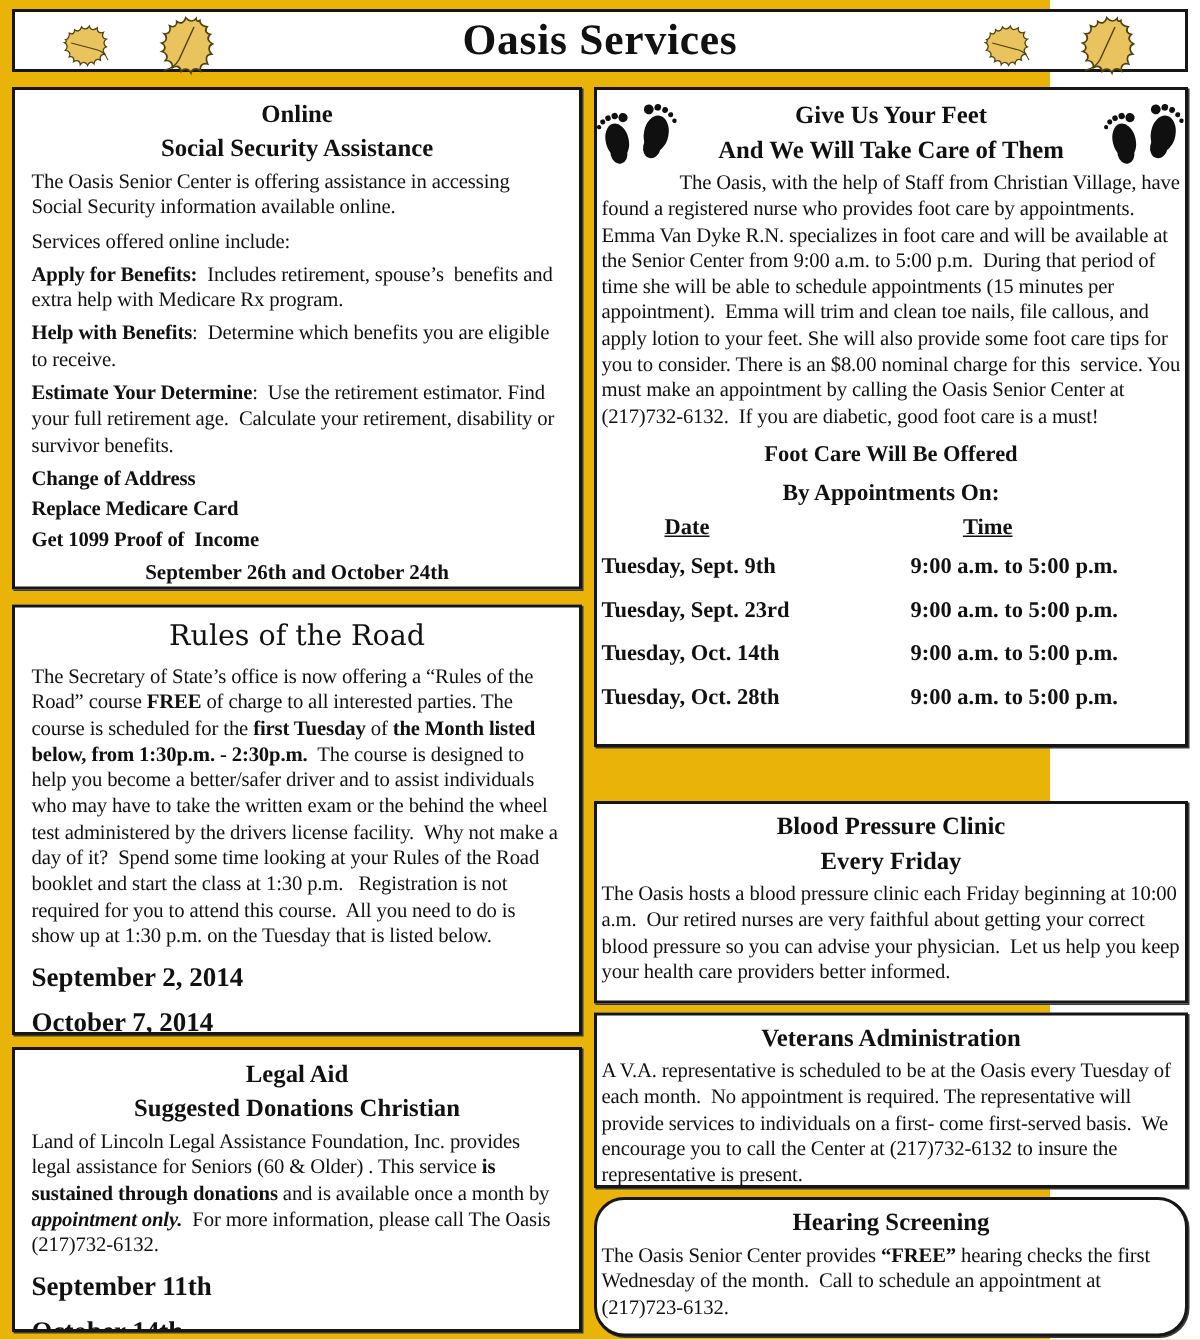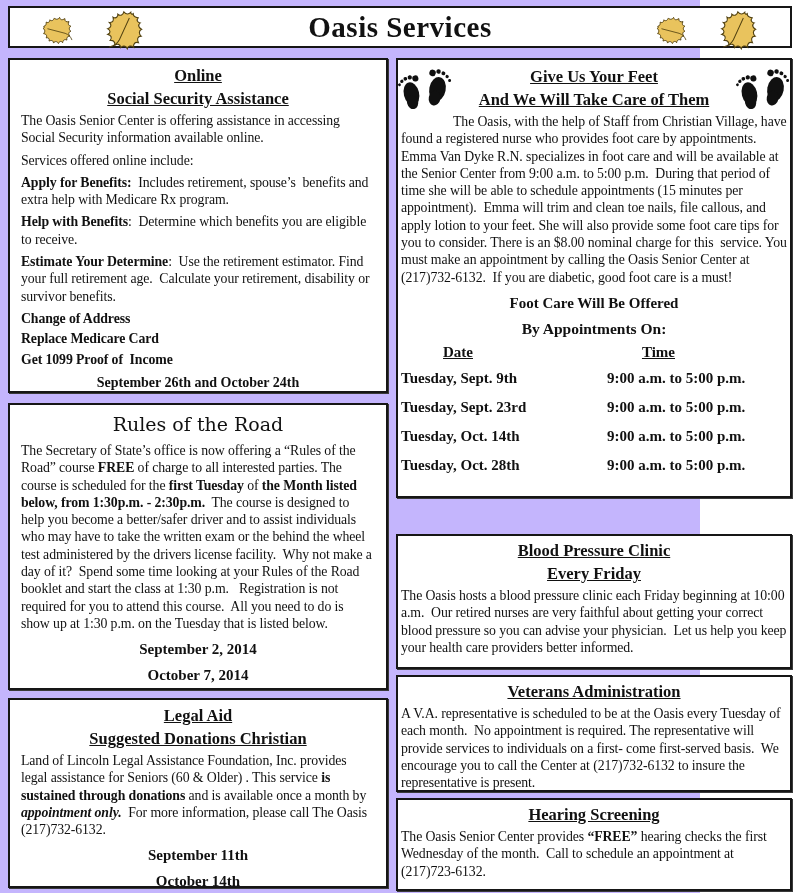--- a/index.html
+++ b/index.html
@@ -1,16 +1,16 @@
 <!DOCTYPE html>
 <html><head>
 <meta charset="utf-8">
 <style>
   html,body{margin:0;padding:0;background:#ffffff;}
-  .page{position:relative;width:700px;height:893px;background:#c4b5fd;
+  .page{position:relative;width:700px;height:893px;background:#eab308;
         font-family:"Liberation Serif", serif;color:#111;}
 
   
   .header-box{position:absolute;left:8px;top:6px;width:784px;height:42px;
               border:2px solid #161616;box-sizing:border-box;background:#fff;
               display:flex;align-items:center;justify-content:center;}
   .page-title{font-size:29px;font-weight:bold;margin:0;letter-spacing:0.5px;}
   .leaf-group{position:absolute;top:1px;display:flex;align-items:center;gap:14px;}
   .leaf-group.left{left:22px;}
   .leaf-group.right{right:26px;}
@@ -25,33 +25,33 @@
   .box{border:2px solid #161616;box-shadow:1px 1px 0 #3a3a3a;background:#fff;
        box-sizing:border-box;overflow:hidden;position:relative;}
   .col-left .box{width:380px;padding:4px 11px;}
   .col-right .box{width:396px;padding:3px 3px;}
   .box-online{height:335px;margin-bottom:10px;}
   .box-rules{height:287px;margin-bottom:8px;}
   .box-legal{height:190px;}
   .box-feet{height:440px;margin-bottom:7px;}
   .box-bp{height:135px;margin-bottom:6px;margin-top:36px;}
   .box-va{height:117px;margin-bottom:6px;}
-  .box-hearing{height:93px;}
-
-  .box-title{font-size:16.5px;font-weight:bold;text-align:center;margin:2px 0 3px;text-decoration:underline;}
+  .box-hearing{height:93px;border-radius:20px;}
+
+  .box-title{font-size:16.5px;font-weight:bold;text-align:center;margin:2px 0 3px;}
   .rules-title{font-family:"DejaVu Serif", serif;font-weight:normal;font-size:19px;
                text-align:center;margin:4px 0 7px;}
 
   .body-p{font-size:13.8px;line-height:17.3px;margin:0 0 5px;letter-spacing:-0.1px;
           white-space:pre-wrap;}
   .body-p.no-gap{margin-bottom:3px;}
   .b{font-weight:bold;}
   .i{font-style:italic;}
   .center-date{text-align:center;font-weight:bold;font-size:14px;margin:7px 0 0;}
-  .date-line{text-align:center;font-weight:bold;font-size:15px;margin:9px 0 0;}
+  .date-line{font-weight:bold;font-size:18px;margin:9px 0 0;}
 
   
   .feet-head{position:relative;padding:2px 54px 0;}
   .footprints{position:absolute;width:56px;height:50px;top:2px;}
   .footprints.fp-left{left:-4px;}
   .footprints.fp-right{right:-4px;}
   .feet-indent{text-indent:52px;}
   .sched-title{text-align:center;font-weight:bold;font-size:15px;margin:9px 0 0;}
   .sched-sub{text-align:center;font-weight:bold;font-size:15.5px;margin:8px 0 4px;}
   .sched-head{display:flex;font-weight:bold;font-size:15px;margin:6px 0 3px;}

